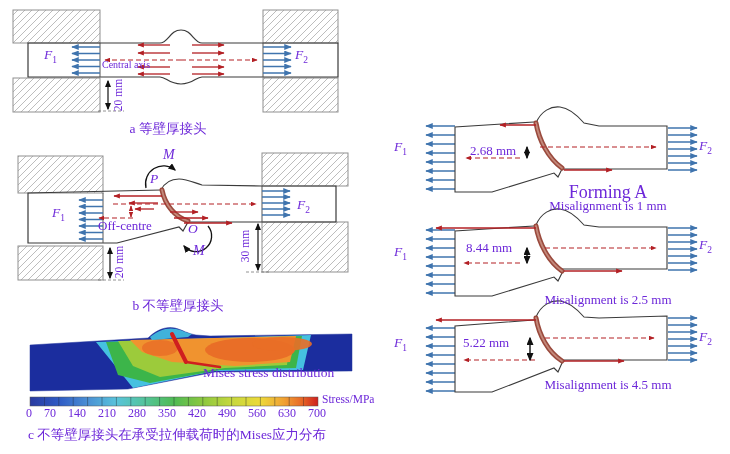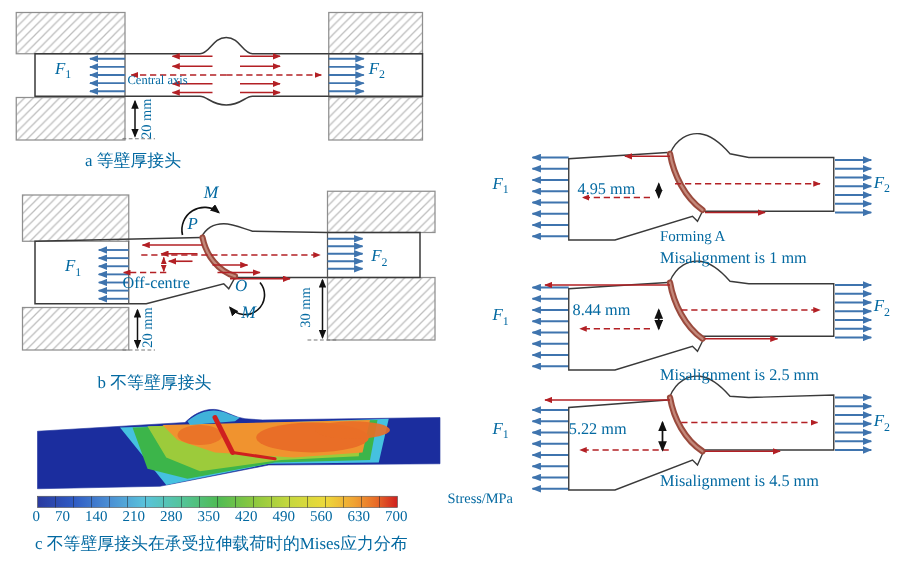--- a/index.html
+++ b/index.html
@@ -1,27 +1,27 @@
 <!DOCTYPE html>
 <html><head>
 <meta charset="utf-8">
 <style>
   html,body{margin:0;padding:0;background:#fff;}
   #fig{position:relative;width:730px;height:454px;background:#fff;overflow:hidden;
-       font-family:"Liberation Serif","DejaVu Serif",serif;color:#0369a1;}
+       font-family:"Liberation Serif","DejaVu Serif",serif;color:#6d28d9;}
   #art{position:absolute;left:0;top:0;}
   .t{position:absolute;white-space:nowrap;font-size:13px;line-height:1.05;}
   .it{font-style:italic;}
   .fl{font-size:13.5px;font-style:italic;}
   .fl sub{font-size:9.5px;font-style:normal;}
-  .ctr{text-align:left;}
+  .ctr{text-align:center;}
   .rot{transform:rotate(-90deg);text-align:center;}
   .cap{font-size:13.5px;}
   .small{font-size:10px;}
-  .unit{font-size:11.5px;margin-left:36px;}
+  .unit{font-size:11.5px;}
   #ticks{position:absolute;left:26px;top:406px;width:300px;display:flex;
          justify-content:space-between;font-size:12px;}
 </style>
 </head>
 <body>
 
 <div id="fig">
 
 <svg id="art" width="730" height="454" viewBox="0 0 730 454">
   <defs>
@@ -311,40 +311,41 @@
 <span class="t it" style="left:150px;top:172px;font-size:13.5px">P</span>
 <span class="t it" style="left:188px;top:222px;font-size:13.5px">O</span>
 <span class="t it" style="left:193px;top:244px;font-size:14px">M</span>
 <span class="t" style="left:98px;top:219px">Off-centre</span>
 <span class="t fl" style="left:52px;top:206px"><i>F</i><sub>1</sub></span>
 <span class="t fl" style="left:297px;top:198px"><i>F</i><sub>2</sub></span>
 <span class="t rot" style="left:99px;top:256px;width:40px;font-size:11.5px">20 mm</span>
 <span class="t rot" style="left:225px;top:240px;width:40px;font-size:11.5px">30 mm</span>
 <div class="t cap ctr" style="left:78px;top:299px;width:200px">b 不等壁厚接头</div>
 
+<span class="t" style="left:203px;top:366px;font-size:13.5px">Mises stress distribution</span>
 <span class="t unit" style="left:322px;top:393px">Stress/MPa</span>
 <div id="ticks">
   <span>0</span>
   <span>70</span>
   <span>140</span>
   <span>210</span>
   <span>280</span>
   <span>350</span>
   <span>420</span>
   <span>490</span>
   <span>560</span>
   <span>630</span>
   <span>700</span>
 </div>
 <div class="t cap" style="left:28px;top:428px">c 不等壁厚接头在承受拉伸载荷时的Mises应力分布</div>
 
 <span class="t fl" style="left:394px;top:140px"><i>F</i><sub>1</sub></span>
 <span class="t fl" style="left:699px;top:139px"><i>F</i><sub>2</sub></span>
-<div class="t ctr" style="left:462px;top:144px;width:62px">4.95 mm</div>
-<div class="t ctr" style="left:528px;top:183px;width:160px;font-size:12px">Forming A</div>
+<div class="t ctr" style="left:462px;top:144px;width:62px">2.68 mm</div>
+<div class="t ctr" style="left:528px;top:183px;width:160px;font-size:18px">Forming A</div>
 <div class="t ctr" style="left:528px;top:199px;width:160px">Misalignment is 1 mm</div>
 
 <span class="t fl" style="left:394px;top:245px"><i>F</i><sub>1</sub></span>
 <span class="t fl" style="left:699px;top:238px"><i>F</i><sub>2</sub></span>
 <div class="t ctr" style="left:458px;top:241px;width:62px">8.44 mm</div>
 <div class="t ctr" style="left:528px;top:293px;width:160px">Misalignment is 2.5 mm</div>
 
 <span class="t fl" style="left:394px;top:336px"><i>F</i><sub>1</sub></span>
 <span class="t fl" style="left:699px;top:330px"><i>F</i><sub>2</sub></span>
 <div class="t ctr" style="left:455px;top:336px;width:62px">5.22 mm</div>

